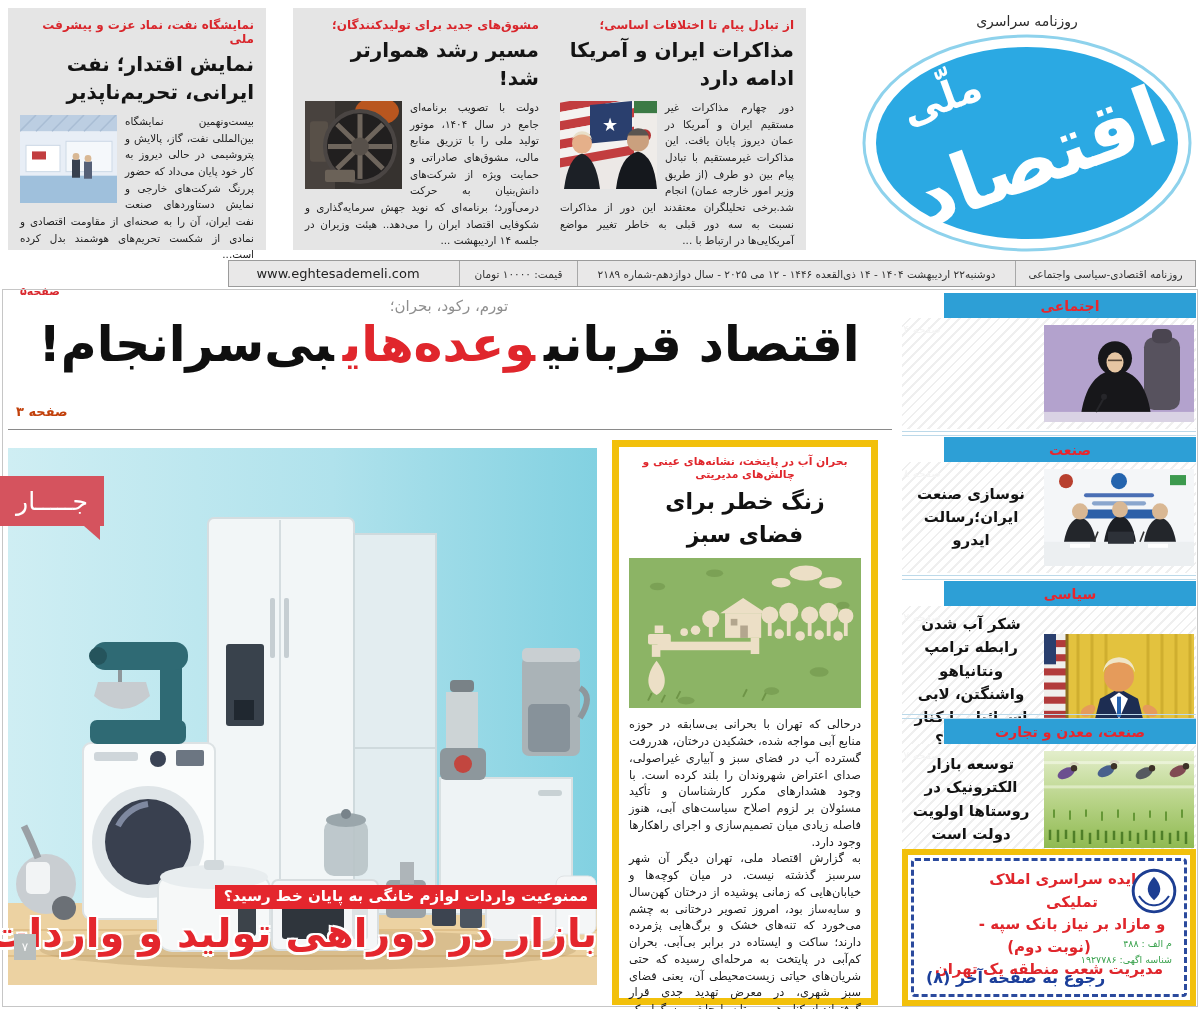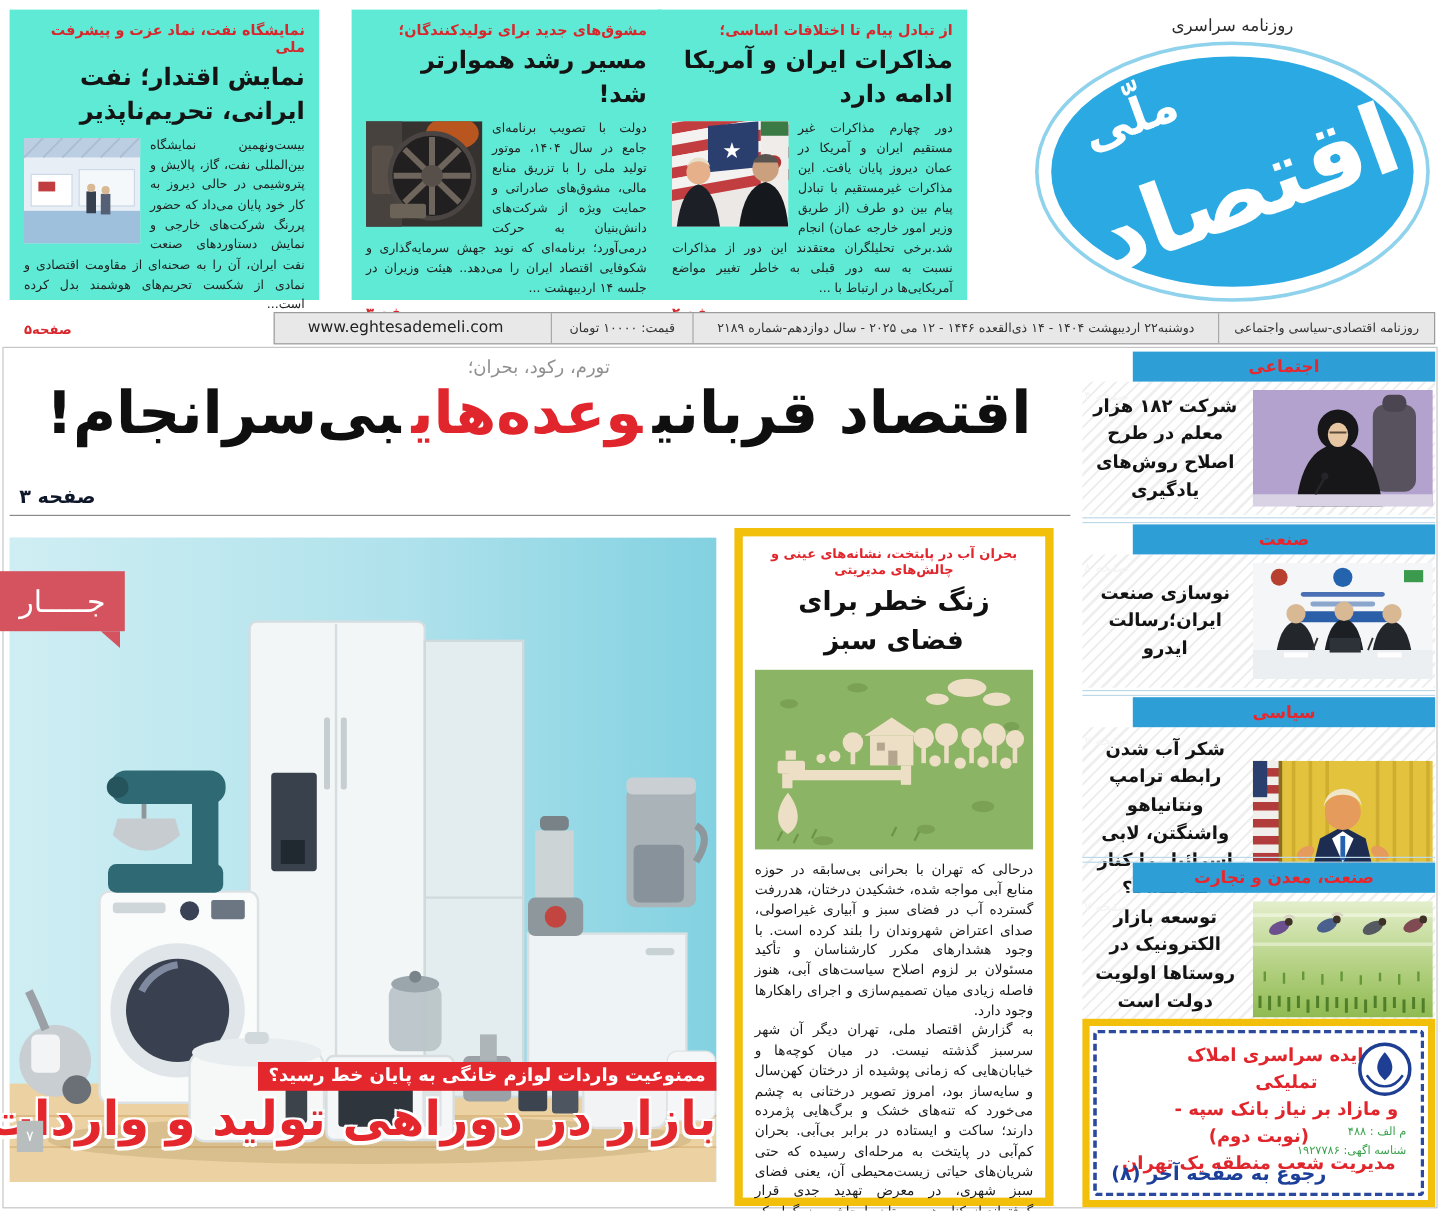--- a/index.html
+++ b/index.html
@@ -4,45 +4,45 @@
 <title>اقتصاد ملی</title>
 <style>
   * { margin:0; padding:0; box-sizing:border-box; }
   html,body { background:#fff; }
   .page {
     position:relative; width:1200px; height:1009px; margin:0 auto;
     background:#fff; overflow:hidden;
     font-family:"DejaVu Sans", sans-serif; color:#111;
   }
   
-  .top-art { position:absolute; top:8px; width:258px; height:242px; background:#5eead4; padding:10px 12px 8px; direction:rtl; }
+  .top-art { position:absolute; top:8px; width:258px; height:242px; background:#e5e5e5; padding:10px 12px 8px; direction:rtl; }
   .art-r { left:548px; } .art-m { left:293px; } .art-l { left:8px; }
   .ta-kicker { color:#d9262c; font-size:12px; font-weight:bold; margin-bottom:5px; }
   .ta-title  { color:#141414; font-size:20px; font-weight:bold; line-height:1.38; margin-bottom:7px; }
   .ta-body   { font-size:10.4px; color:#222; text-align:justify; line-height:1.6; }
   .ta-img    { float:left; width:97px; height:88px; margin:2px 8px 3px 0; display:block; }
   .ta-img svg{ width:100%; height:100%; display:block; }
-  .ta-page   { color:#d9262c; font-size:11px; font-weight:bold; margin-top:5px; text-align:left; }
+  .ta-page   { color:#d9262c; font-size:11px; font-weight:bold; margin-top:22px; text-align:left; }
   
   .logo-box { position:absolute; left:858px; top:2px; width:338px; height:254px; }
   .logo-box svg { width:100%; height:100%; }
   
   .info-bar { position:absolute; left:228px; top:260px; width:968px; height:27px; background:#e9e8e8;
               border:1px solid #9b9b9b; display:flex; direction:rtl; font-size:10.5px; color:#333; }
   .ib-cell { display:flex; align-items:center; justify-content:center; padding:0 6px; border-left:1px solid #a8a8a8; }
   .ib-type { width:180px; } .ib-date { flex:1; } .ib-price { width:118px;margin-left:12px; }
   .ib-web  { width:218px; border-left:none; direction:ltr; font-size:13px; color:#222; }
   
   .content-frame { position:absolute; left:2px; top:289px; width:1196px; height:718px; border:1px solid #c6c6c6; }
   
   .ms-kicker { position:absolute; left:8px; top:297px; width:882px; text-align:center; color:#8f8f8f; font-size:15px; direction:rtl; }
   .ms-title  { position:absolute; left:8px; top:316px; width:882px; text-align:center; font-weight:bold; font-size:49px;
                color:#0f0f0f; direction:rtl; white-space:nowrap; }
   .ms-title .hl { color:#e0262c; margin:0 9px; }
-  .ms-page { position:absolute; left:16px; top:404px; color:#0f172a; font-size:16px; font-weight:bold; }
+  .ms-page { position:absolute; left:16px; top:404px; color:#c2410c; font-size:13px; font-weight:bold; }
   .ms-rule { position:absolute; left:8px; top:429px; width:884px; border-top:1px solid #8a8a8a; }
   
   .photo-story { position:absolute; left:8px; top:448px; width:589px; height:537px; background:#cfeaf0; }
   .photo-story > svg.scene { position:absolute; inset:0; width:100%; height:100%; }
   .jar-tag { position:absolute; left:-8px; top:28px; width:104px; height:50px; background:#d5535e; color:#fff;
              font-weight:normal; font-size:25px; display:flex; align-items:center; justify-content:center; }
   .jar-tag::after { content:""; position:absolute; right:4px; bottom:-14px;
              border-top:14px solid #d5535e; border-left:16px solid transparent; }
   .ps-strip { position:absolute; right:0; top:437px; background:#e4262d; color:#fff; font-size:15px; font-weight:bold;
               padding:2px 9px 4px; direction:rtl; white-space:nowrap; }
@@ -364,21 +364,20 @@
           <rect x="108" y="4" width="20" height="14" rx="6" fill="#4a4550"></rect>
           <path d="M36 96 C40 58 54 46 72 44 C92 46 104 60 108 96 Z" fill="#17171a"></path>
           <circle cx="71" cy="33" r="17" fill="#17171a"></circle>
           <ellipse cx="71" cy="37" rx="8.5" ry="10" fill="#e6c6a3"></ellipse>
           <line x1="64" y1="35" x2="78" y2="35" stroke="#5a4a3a" stroke-width="1.6"></line>
           <rect x="0" y="86" width="150" height="10" fill="#d9d2e4"></rect>
           <line x1="52" y1="86" x2="60" y2="72" stroke="#26262a" stroke-width="2"></line>
           <circle cx="60" cy="71" r="3" fill="#26262a"></circle>
         </svg>
       </div>
-      <div class="sb-title">شرکت ۱۸۲ هزار معلم در طرح اصلاح روش‌های یادگیری</div>
     </div>
   </div>
   <div class="sb-div" style="top:431px;"></div>
 
   <div class="sb" style="top:437px;">
     <div class="sb-head">
       <div class="sb-sec">صنعت</div>
       <div class="sb-pagebox">صفحه ۸</div>
     </div>
     <div class="sb-body">

